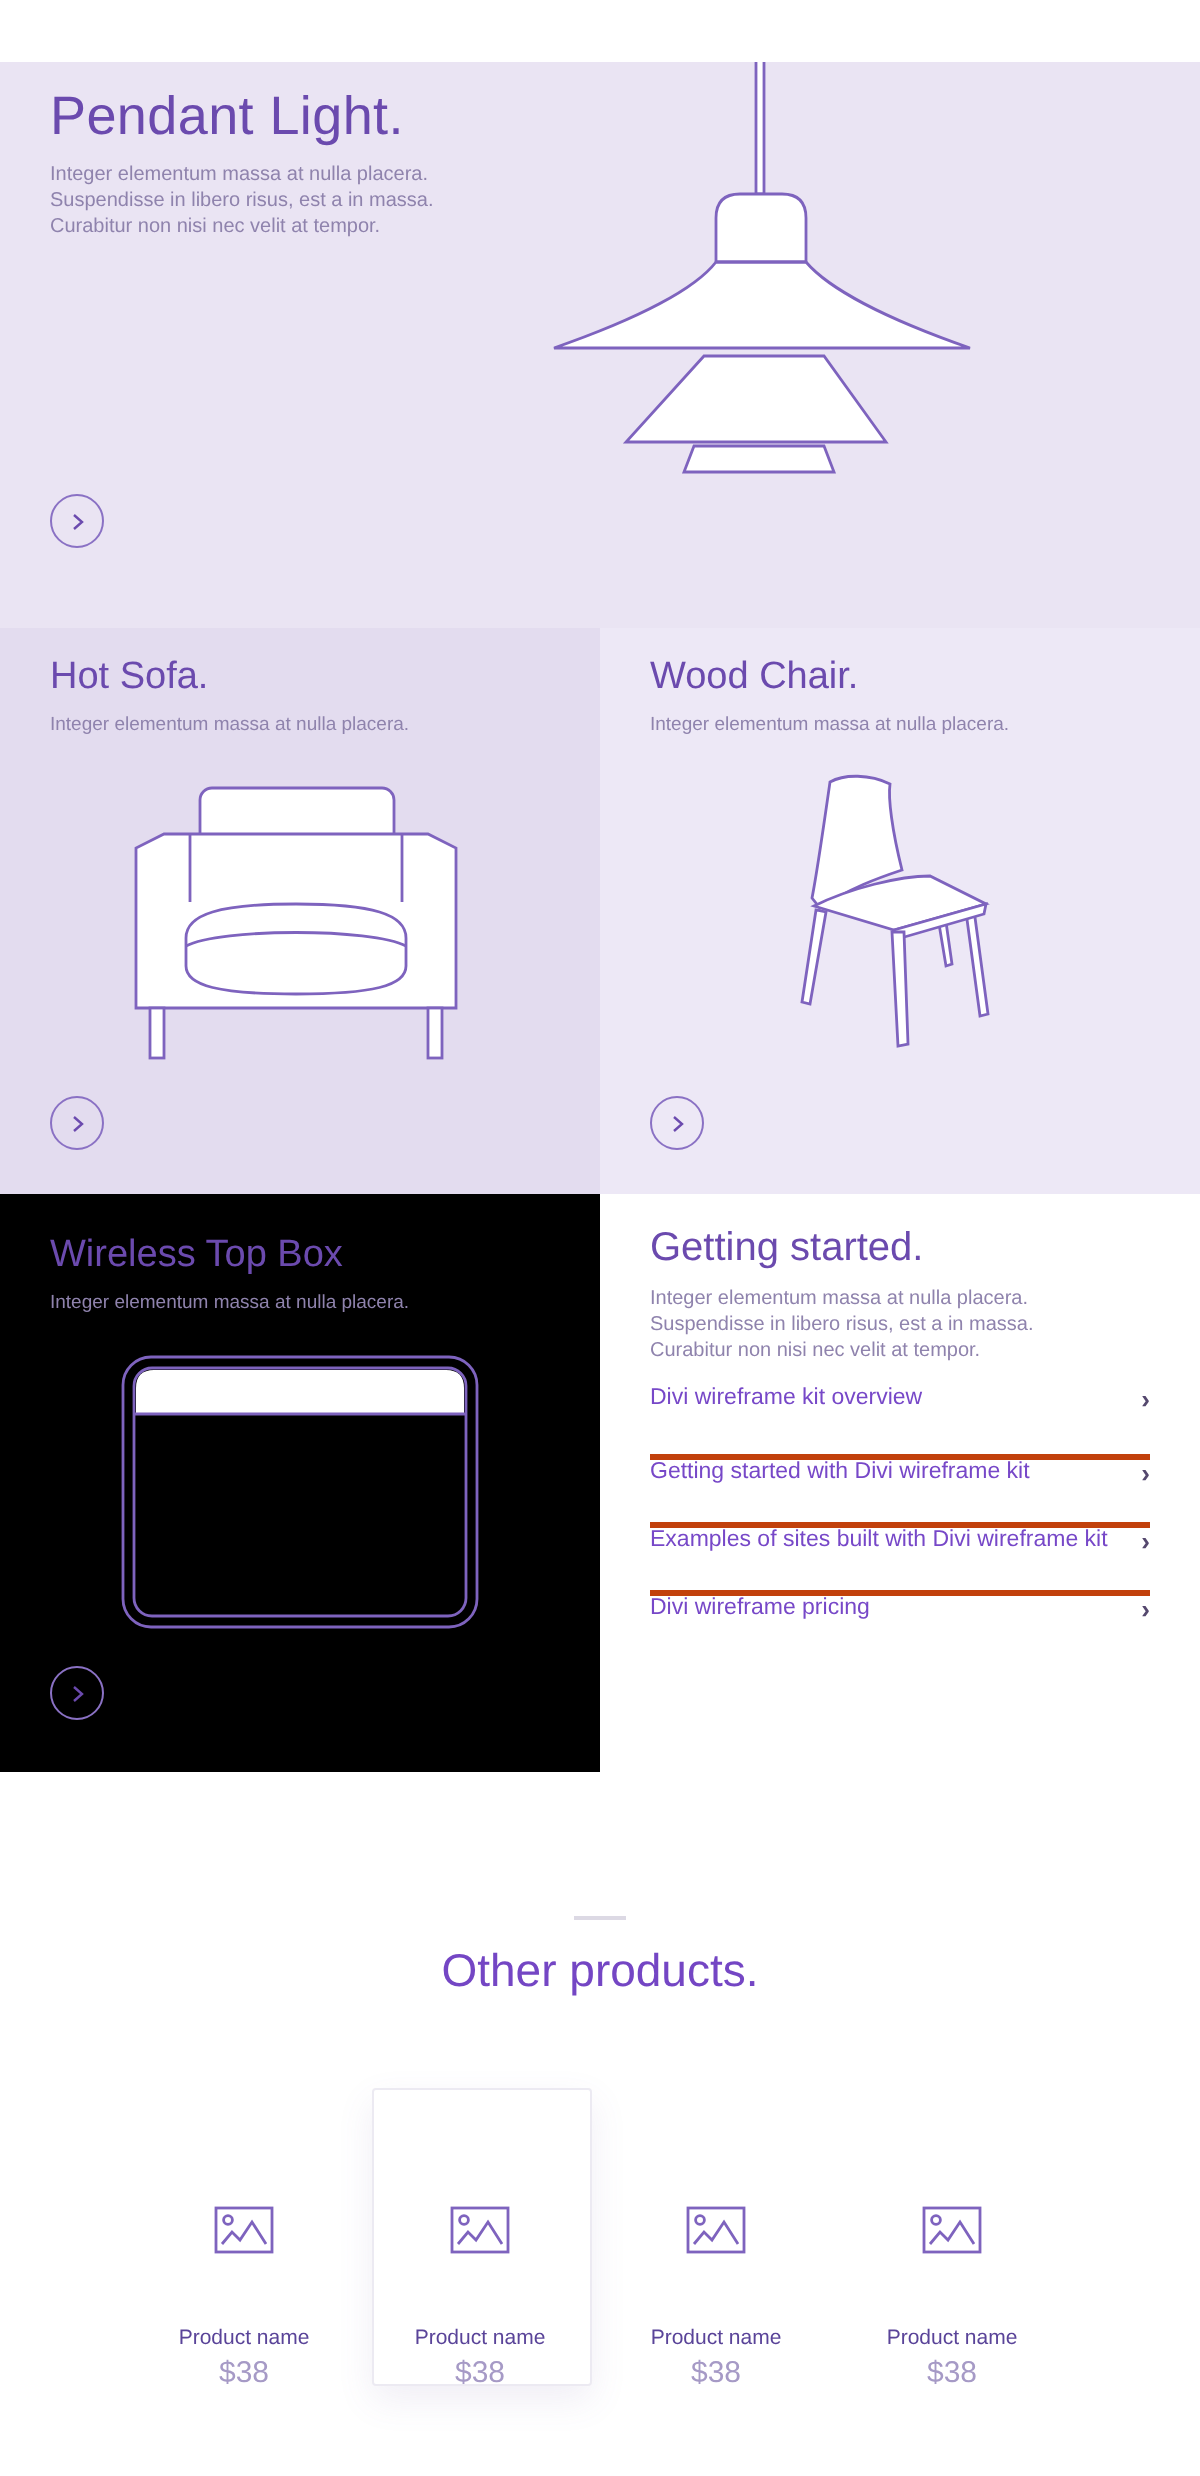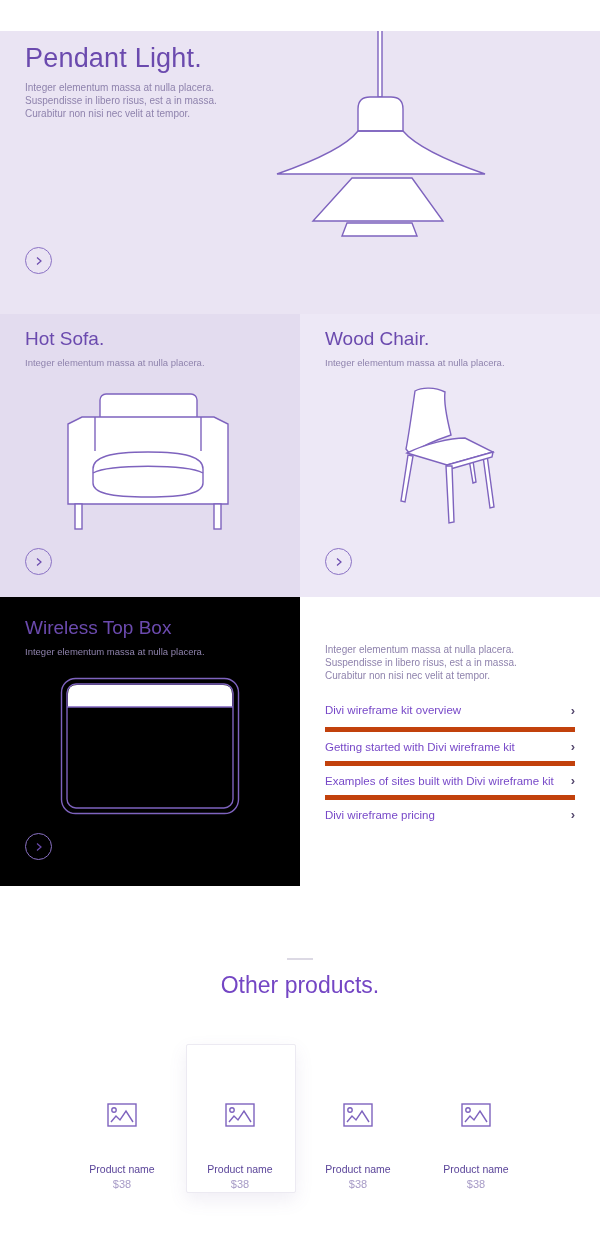--- a/index.html
+++ b/index.html
@@ -37,37 +37,37 @@
   .box-svg   { position:absolute; left:60px; top:80px; }
   .card-topbox h2 { top:20px; }
   .card-topbox .desc { top:49px; }
 
   
   .getting-started { background:#ffffff; }
   .getting-started h2 { position:absolute; left:25px; top:16px; font-size:20px; font-weight:300; color:#6b4aae; }
   .getting-started .gs-lead { position:absolute; left:25px; top:46px; font-size:10px; line-height:13px; color:#8f83ad; }
   .gs-lead span { display:block; }
   .gs-list { position:absolute; left:25px; top:96px; width:250px; }
-  .gs-item { position:relative; height:34px; display:flex; align-items:center; justify-content:space-between; cursor:pointer; }
-  .gs-item + .gs-item { border-top:5px solid #c2410c; }
+  .gs-item { position:relative; height:34px; display:flex; justify-content:space-between; cursor:pointer; }
+  .gs-item + .gs-item { border-top:3px solid #c2410c; }
   .gs-item .lbl { font-size:11.5px; color:#7748c8; }
   .gs-item .chev { font-size:13px; font-weight:700; color:#55486e; line-height:1; }
 
   
   .products { position:relative; width:600px; height:383px; background:#ffffff; }
   .tiny-divider { position:absolute; left:287px; top:72px; width:26px; height:2px; background:#dcd9e4; }
   .products h2 { position:absolute; left:0; top:86px; width:600px; text-align:center;
     font-size:23px; font-weight:400; color:#7446c4; }
   .product-row { position:absolute; left:63px; top:150px; width:474px; display:flex; }
   .product { position:relative; width:118px; height:165px; cursor:pointer; }
   .product .ph-icon { position:absolute; left:44px; top:67px; }
   .product .p-name { position:absolute; left:0; top:127px; width:118px; text-align:center;
     font-size:10.5px; font-weight:500; color:#5a4499; }
   .product .p-price { position:absolute; left:0; top:142px; width:118px; text-align:center;
-    font-size:11px; color:#a69ac6; }
+    font-size:15px; color:#a69ac6; }
   .product.featured::before { content:""; position:absolute; left:5px; top:8px; width:108px; height:147px;
     background:#fff; border:1px solid #eceaf2; border-radius:2px;
     box-shadow:0 7px 18px rgba(110,90,160,0.10); }
   .product > * { position:absolute; z-index:1; }
 
   svg .ln { stroke:#7e63be; stroke-width:1.4; fill:none; }
   svg .fl { stroke:#7e63be; stroke-width:1.4; fill:#ffffff; }
 </style>
 </head>
 <body>
@@ -150,20 +150,21 @@
         <line class="ln" x1="7" y1="30" x2="173" y2="30"></line>
       </svg>
       <button class="circle-btn">
         <svg width="8" height="10" viewBox="0 0 8 10">
           <polyline points="2,1.5 6,5 2,8.5" fill="none" stroke="#6b4aae" stroke-width="1.2"></polyline>
         </svg>
       </button>
     </div>
 
     <div class="half getting-started">
+      <h2>Getting started.</h2>
       <p class="gs-lead">
         <span>Integer elementum massa at nulla placera.</span>
         <span>Suspendisse in libero risus, est a in massa.</span>
         <span>Curabitur non nisi nec velit at tempor.</span>
       </p>
       <div class="gs-list">
         <div class="gs-item">
           <span class="lbl">Divi wireframe kit overview</span>
           <span class="chev">›</span>
         </div>

